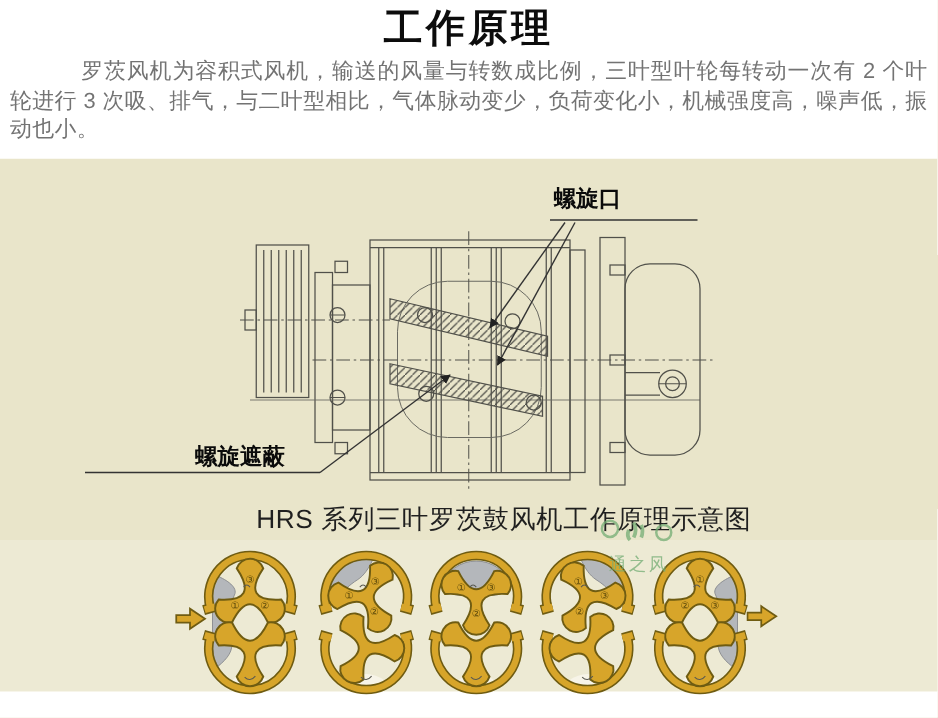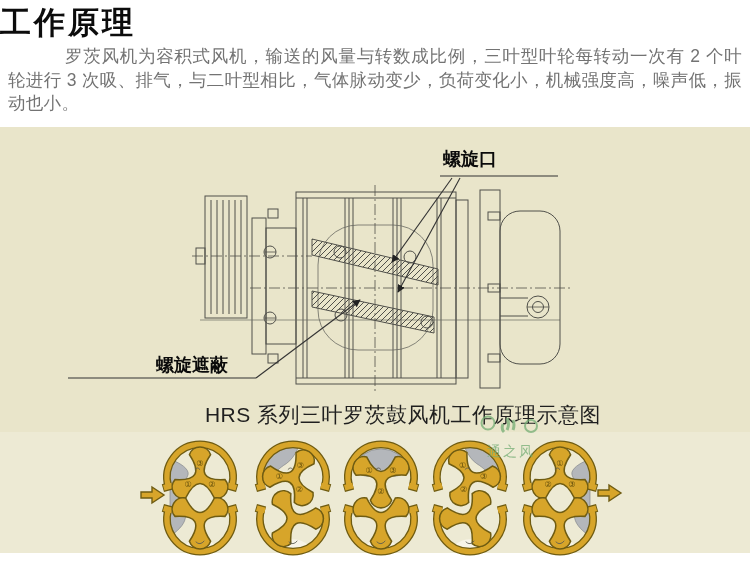--- a/index.html
+++ b/index.html
@@ -1,18 +1,18 @@
 <!DOCTYPE html>
 <html><head>
 <meta charset="utf-8">
 <style>
   html,body{margin:0;padding:0;background:#ffffff;}
   body{width:750px;height:574px;position:relative;overflow:hidden;
        font-family:"Liberation Sans","DejaVu Sans",sans-serif;color:#1b1b1b;}
-  .page-title{position:absolute;top:2px;left:0;width:750px;
+  .page-title{position:absolute;top:2px;left:0;width:750px;text-align:center;
        font-size:31px;font-weight:bold;letter-spacing:3px;color:#0c0c0c;}
   .intro{position:absolute;top:45px;left:0;width:734px;padding:0 8px;
        font-size:17.5px;line-height:23.5px;color:#737373;text-indent:57px;
        text-align:justify;letter-spacing:0.3px;}
   .panel{position:absolute;top:127px;left:0;width:750px;height:426px;background:#e9e5ca;}
   .lower-strip{position:absolute;top:432px;left:0;width:750px;height:121px;background:#edead4;}
   .drawing{position:absolute;top:127px;left:0;}
   .caption{position:absolute;top:401px;left:0;width:750px;text-align:center;
        font-size:21px;color:#1f1f1f;letter-spacing:0.5px;font-weight:500;padding-left:28px;}
   .watermark{position:absolute;top:414px;left:479px;width:64px;height:50px;opacity:0.75;z-index:3;}

